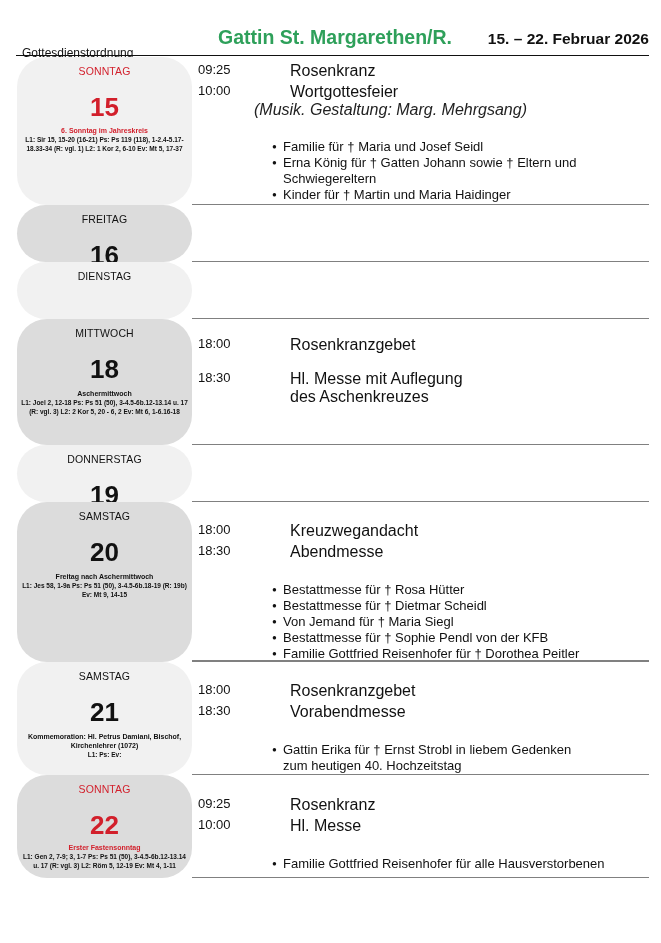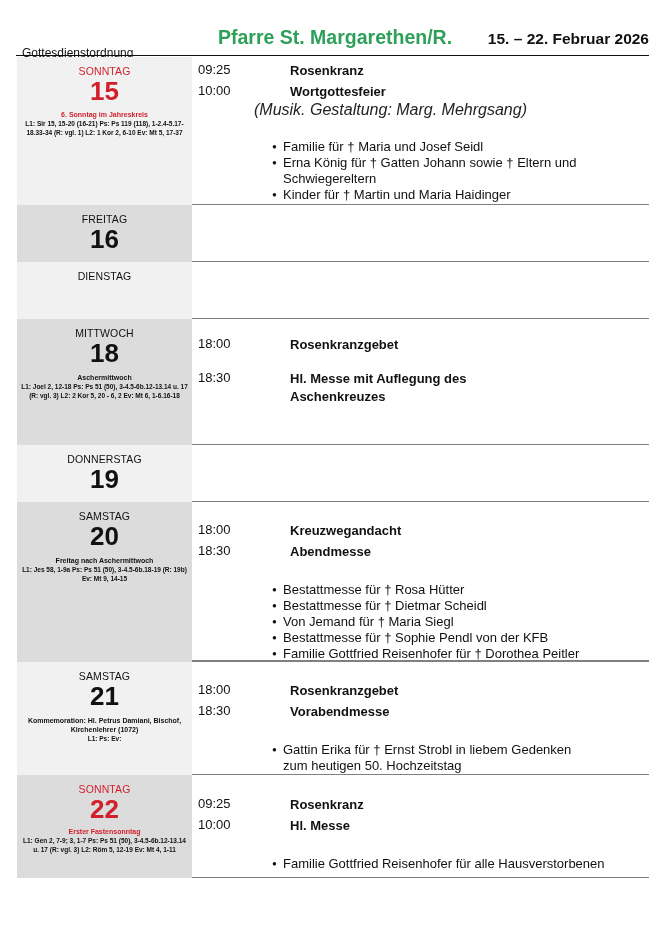--- a/index.html
+++ b/index.html
@@ -5,46 +5,46 @@
   html, body { margin: 0; padding: 0; background: #ffffff; }
   body { width: 661px; height: 943px; position: relative; font-family: "Liberation Sans", sans-serif; color: #111; overflow: hidden; }
 
   .header { position: absolute; left: 16px; top: 26px; width: 633px; height: 29px; border-bottom: 1.5px solid #111; }
   .header .left { position: absolute; left: 6px; top: 20px; font-size: 12px; color: #111; }
   .header .center { position: absolute; left: 202px; top: 0px; font-size: 19.5px; font-weight: bold; color: #2ea05a; }
   .header .right { position: absolute; right: 0px; top: 4px; font-size: 15.5px; font-weight: bold; color: #111; }
 
   .schedule { position: absolute; left: 17px; top: 57px; width: 632px; }
   .row { position: absolute; left: 0; width: 632px; }
-  .daycol { position: absolute; left: 0; top: 0; width: 175px; height: 100%; text-align: center; }
+  .daycol { position: absolute; left: 0; top: 0; width: 175px; height: 100%; text-align: center; border-radius: 30px; }
   .daycol.light { background: #f1f1f1; }
   .daycol.dark { background: #dcdcdc; }
   .row-line { position: absolute; left: 175px; right: 0; bottom: 0; height: 1.5px; background: #808080; }
 
   .dayname { font-size: 10.5px; margin-top: 8px; letter-spacing: 0.1px; }
-  .daynum { font-size: 26px; font-weight: bold; line-height: 27px; margin-top: 1px; }
+  .daynum { font-size: 26px; font-weight: bold; line-height: 27px; margin-top: 17px; }
   .red .dayname, .red .daynum, .red .feast { color: #d21f2b; }
   .feast { font-size: 7px; font-weight: bold; margin-top: 6px; line-height: 9px; padding: 0 4px; }
   .readings { font-size: 6.5px; font-weight: bold; line-height: 9px; padding: 0 4px; }
 
   .events { position: absolute; left: 181px; top: 0; right: 4px; }
   .event { position: absolute; left: 0; right: 0; }
   .event .time { position: absolute; left: 0; font-size: 13px; }
-  .event .title { position: absolute; left: 56px; font-size: 13px; font-weight: bold; line-height: 18px; width: 270px; padding-left: 36px; }
+  .event .title { position: absolute; left: 56px; font-size: 16px; font-weight: normal; line-height: 18px; width: 270px; padding-left: 36px; }
   .note { position: absolute; left: 56px; font-size: 16px; font-style: italic; color: #222; }
   .intentions { position: absolute; left: 56px; right: 0; list-style: none; margin: 18px; padding: 0; font-size: 13px; line-height: 16px; }
   .intentions li { position: relative; padding-left: 11px; }
   .intentions li::before { content: "●"; position: absolute; left: 0; top: 0; font-size: 8px; }
 </style>
 </head>
 <body>
 
 <div class="header">
   <span class="left">Gottesdienstordnung</span>
-  <span class="center">Pfarre St. Margarethen/R.</span>
+  <span class="center">Gattin St. Margarethen/R.</span>
   <span class="right">15. – 22. Februar 2026</span>
 </div>
 
 <div class="schedule">
 
   <div class="row" style="top:0; height:148px;">
     <div class="daycol light red">
       <div class="dayname">SONNTAG</div>
       <div class="daynum">15</div>
       <div class="feast" style="margin-top:5px;">6. Sonntag im Jahreskreis</div>
@@ -149,21 +149,21 @@
     <div class="events">
       <div class="event" style="top:20px;">
         <span class="time">18:00</span>
         <span class="title">Rosenkranzgebet</span>
       </div>
       <div class="event" style="top:41px;">
         <span class="time">18:30</span>
         <span class="title">Vorabendmesse</span>
       </div>
       <ul class="intentions" style="top:62px; right:40px;">
-        <li>Gattin Erika für † Ernst Strobl in liebem Gedenken zum heutigen 50. Hochzeitstag</li>
+        <li>Gattin Erika für † Ernst Strobl in liebem Gedenken zum heutigen 40. Hochzeitstag</li>
       </ul>
     </div>
     <div class="row-line"></div>
   </div>
 
   <div class="row" style="top:718px; height:103px;">
     <div class="daycol dark red">
       <div class="dayname">SONNTAG</div>
       <div class="daynum">22</div>
       <div class="feast" style="margin-top:4px;">Erster Fastensonntag</div>

